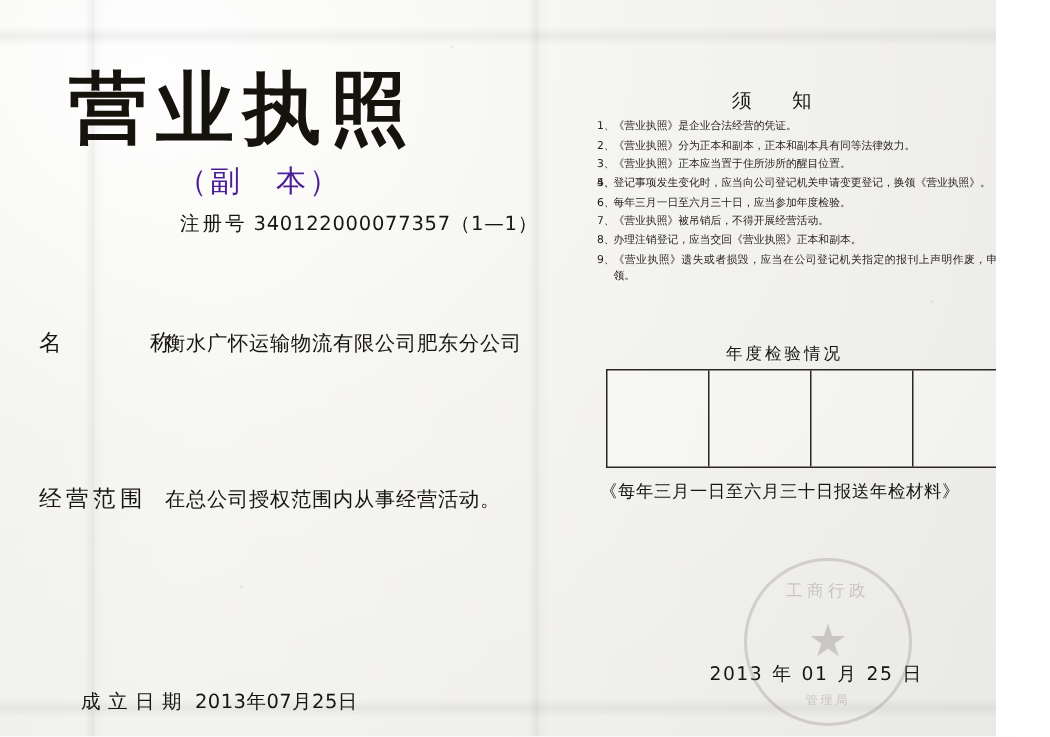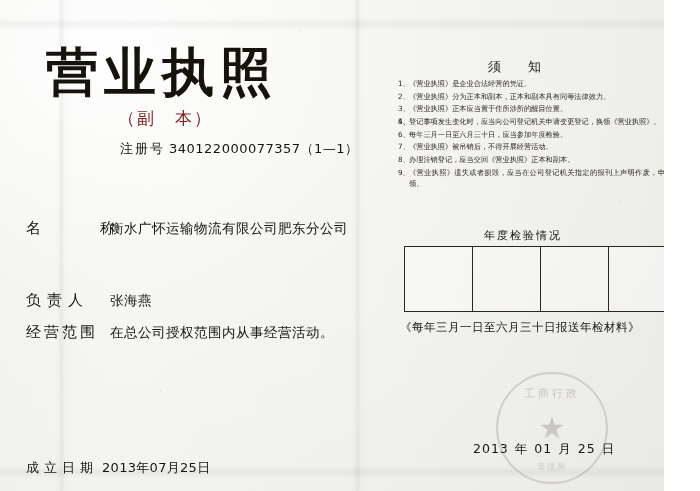--- a/index.html
+++ b/index.html
@@ -56,23 +56,23 @@
     font-size: 52px;
     font-weight: 700;
     letter-spacing: 6px;
     color: #16130d;
     white-space: nowrap;
   }
   .title-sub {
     position: absolute;
     left: 118px;
     top: 107px;
-    font-size: 17px;
+    font-size: 20px;
     letter-spacing: 2px;
-    color: #7f1d1d;
+    color: #4c1d95;
   }
   .reg-row {
     position: absolute;
     left: 120px;
     top: 140px;
     font-size: 13px;
     letter-spacing: 1px;
     white-space: nowrap;
   }
   .reg-label { letter-spacing: 2px; }
@@ -107,21 +107,21 @@
   .field.f-rep .flabel { letter-spacing: 6px; }
 
   .founding {
     position: absolute;
     left: 26px;
     top: 459px;
     font-size: 13px;
     letter-spacing: 1px;
     white-space: nowrap;
   }
-  .founding .flabel { letter-spacing: 5px; }
+  .founding .flabel { letter-spacing: 5px; margin-left: 28px; }
   .founding .fvalue { margin-left: 4px; letter-spacing: 0.3px; }
 
   
   .notice-title {
     position: absolute;
     left: 488px;
     top: 58px;
     font-size: 13px;
     letter-spacing: 7px;
     color: #1a1812;
@@ -254,23 +254,20 @@
 
   <div class="title-main">营业执照</div>
   <div class="title-sub">（副　本）</div>
 
   <div class="reg-row">
     <span class="reg-label">注册号</span><span class="reg-value">340122000077357（1—1）</span>
   </div>
 
   <div class="field f-name">
     <span class="flabel">名　称</span><span class="fvalue">衡水广怀运输物流有限公司肥东分公司</span>
-  </div>
-  <div class="field f-rep">
-    <span class="flabel">负责人</span><span class="fvalue">张海燕</span>
   </div>
   <div class="field f-scope">
     <span class="flabel">经营范围</span><span class="fvalue">在总公司授权范围内从事经营活动。</span>
   </div>
 
   <div class="founding">
     <span class="flabel">成立日期</span><span class="fvalue">2013年07月25日</span>
   </div>
 
   <div class="notice-title">须　知</div>

